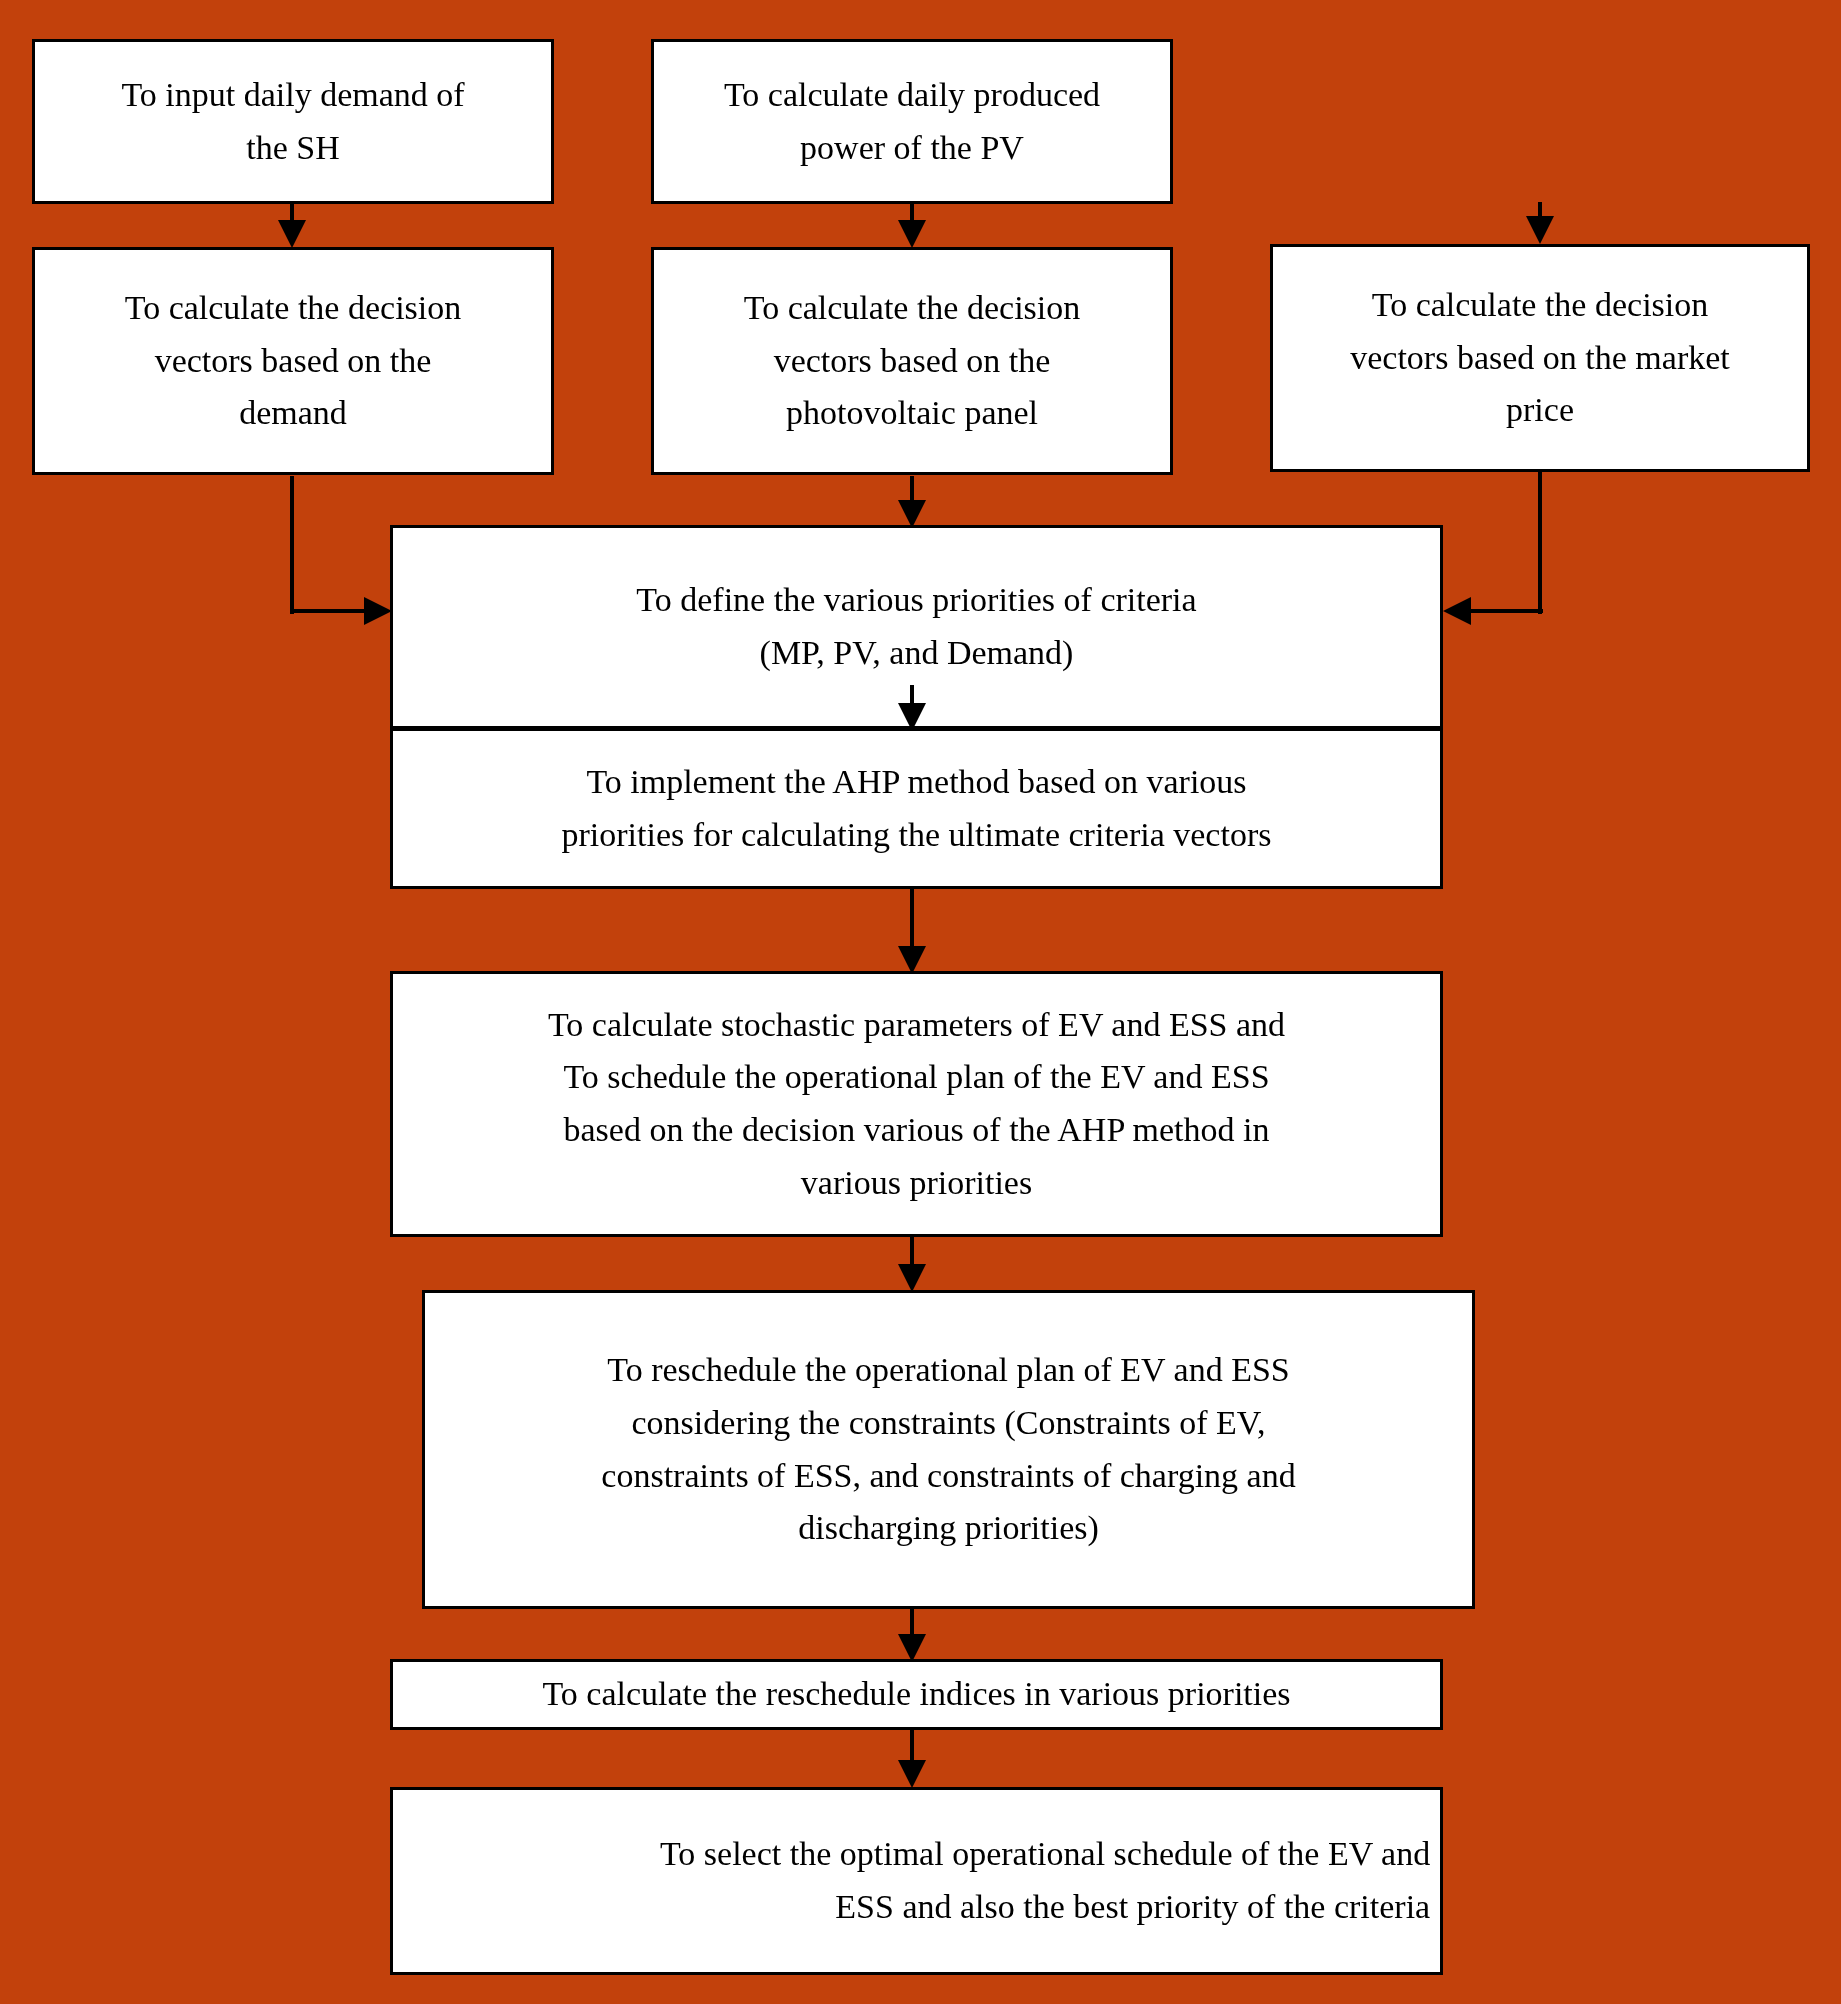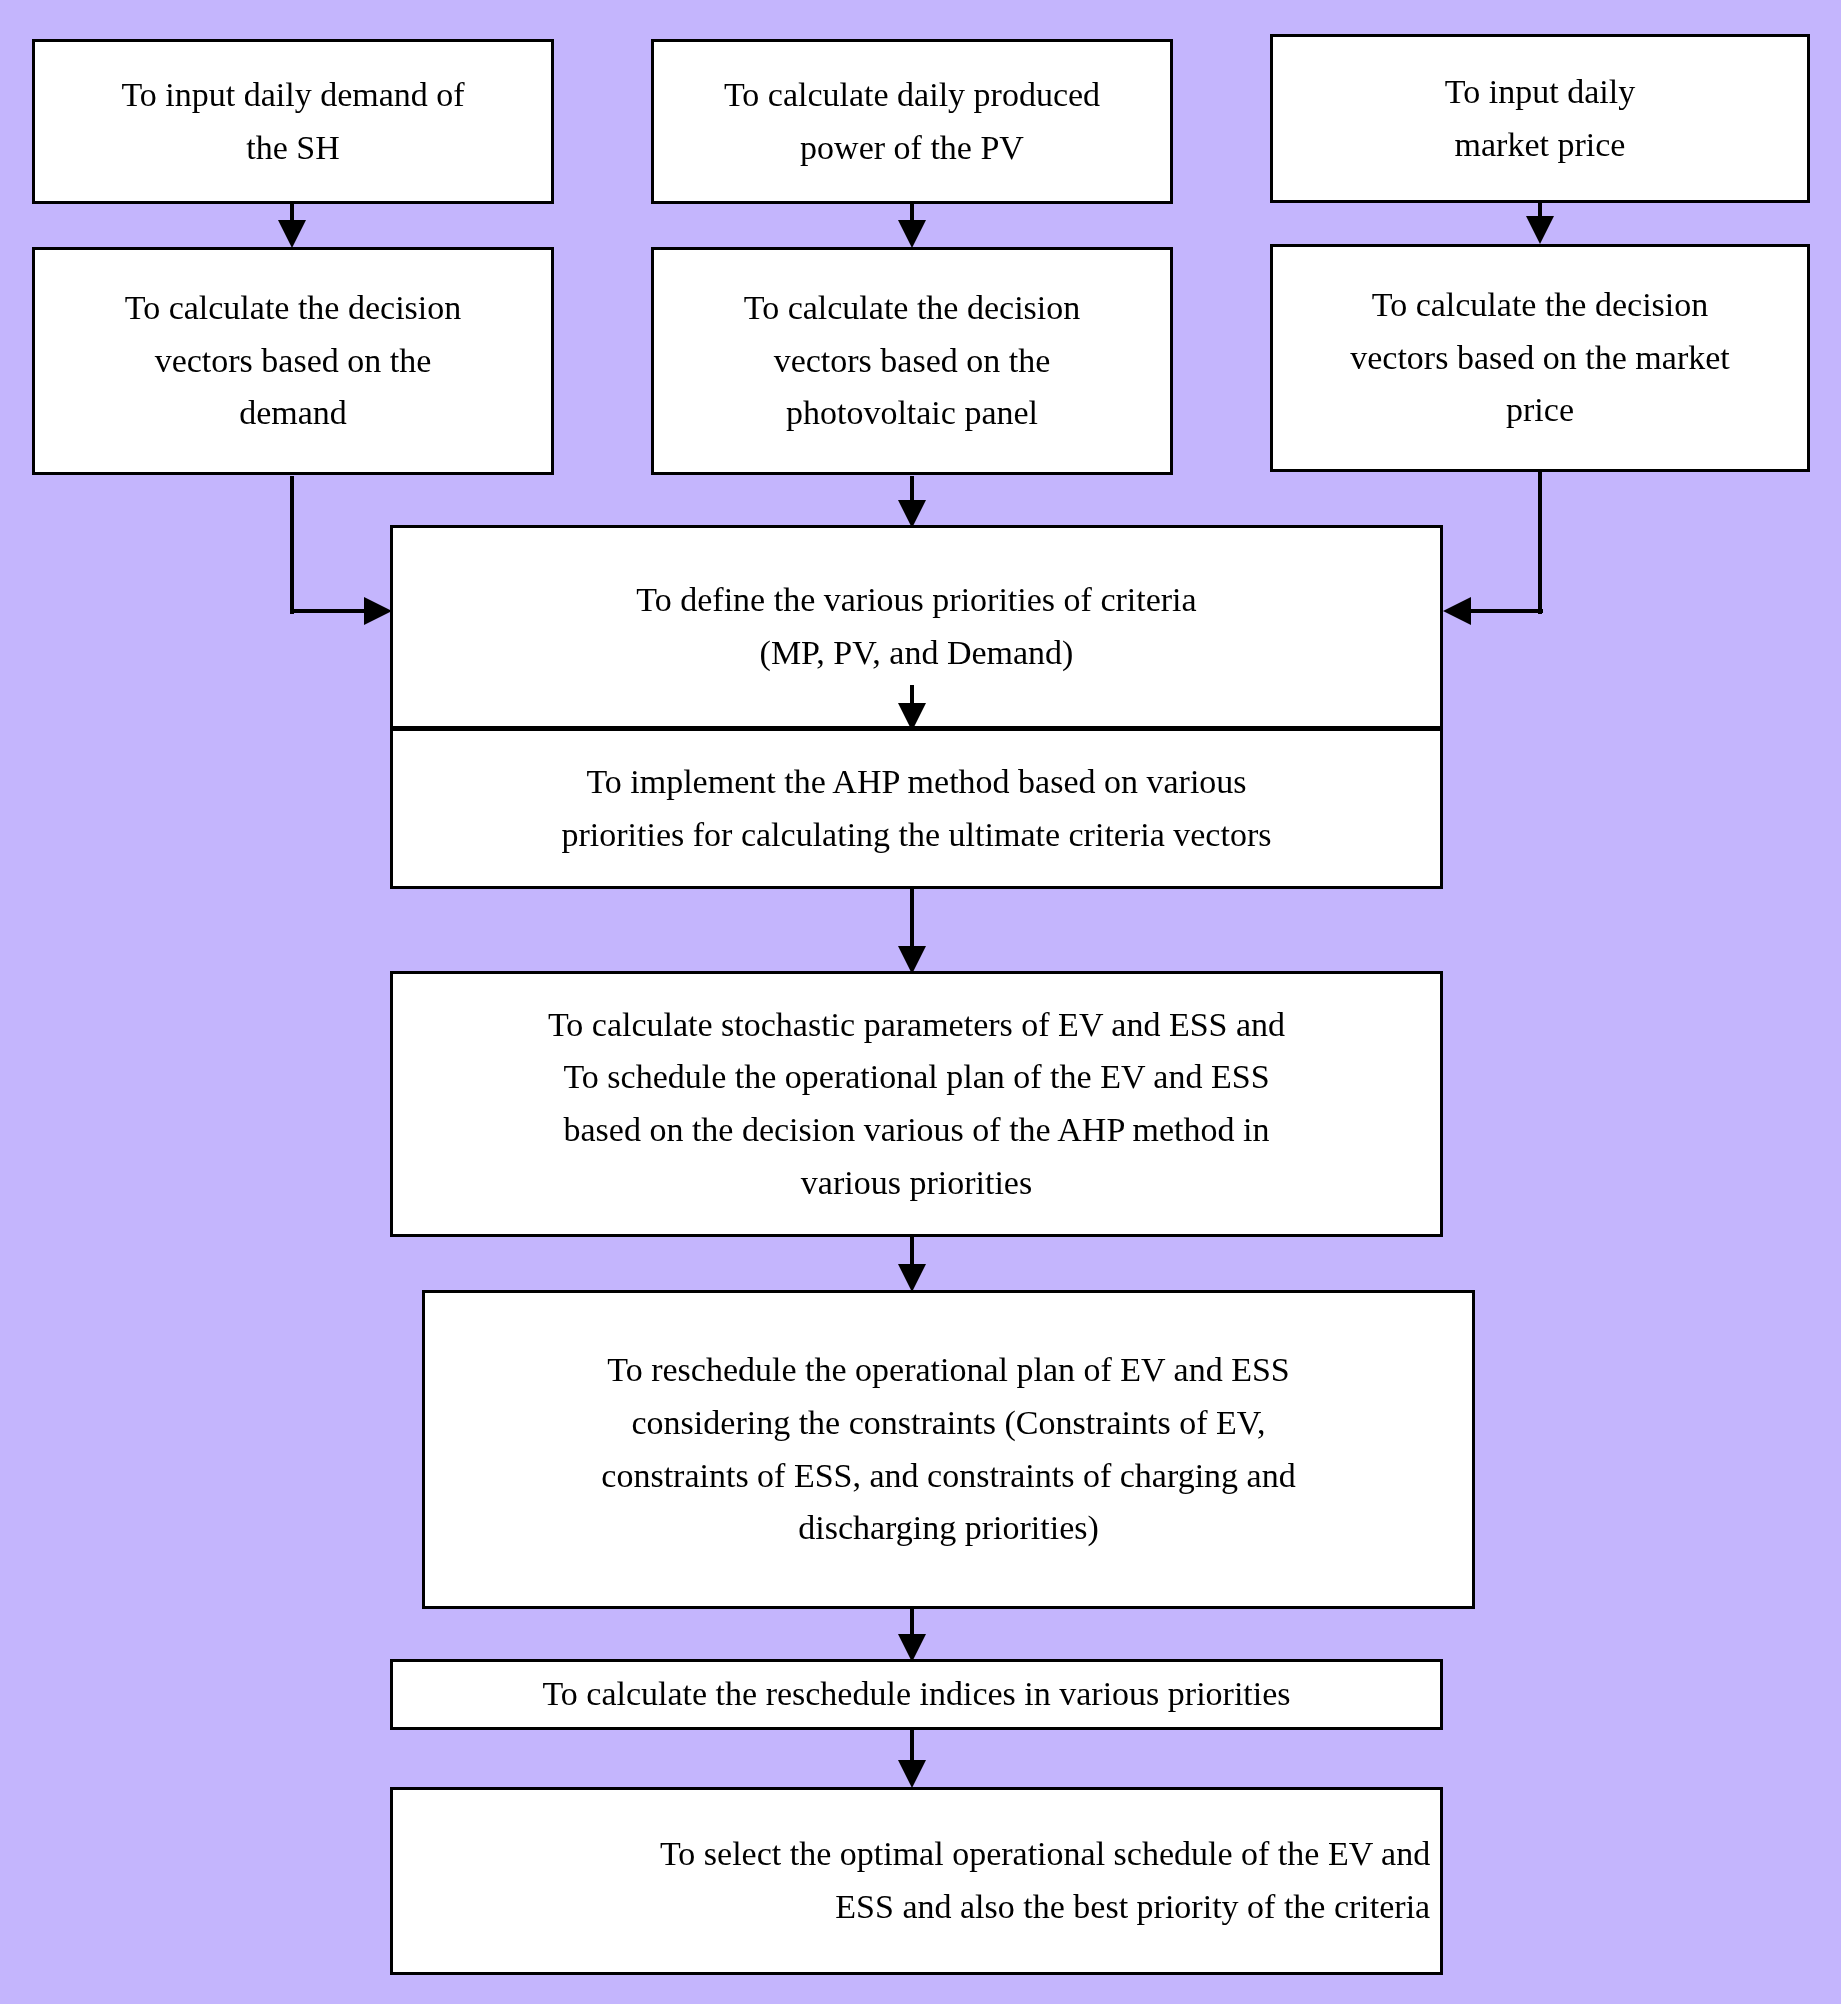--- a/index.html
+++ b/index.html
@@ -4,21 +4,21 @@
 <style>
   html, body {
     margin: 0;
     padding: 0;
     background: #ffffff;
   }
   #canvas {
     position: relative;
     width: 1842px;
     height: 2005px;
-    background: #c4b5fd;
+    background: #c2410c;
     font-family: "Liberation Serif", "DejaVu Serif", serif;
     overflow: hidden;
   }
   .node {
     position: absolute;
     box-sizing: border-box;
     border: 3.8px solid #000000;
     background: #ffffff;
     display: flex;
     align-items: center;
@@ -95,24 +95,20 @@
   <div class="node" id="n-input-demand">
     <span class="txt">To input daily demand of
 the SH</span>
   </div>
 
   <div class="node" id="n-calc-pv-power">
     <span class="txt">To calculate daily produced
 power of the PV</span>
   </div>
 
-  <div class="node" id="n-input-price">
-    <span class="txt">To input daily
-market price</span>
-  </div>
 
   <div class="node" id="n-dv-demand">
     <span class="txt">To calculate the decision
 vectors based on the
 demand</span>
   </div>
 
   <div class="node" id="n-dv-pv">
     <span class="txt">To calculate the decision
 vectors based on the

